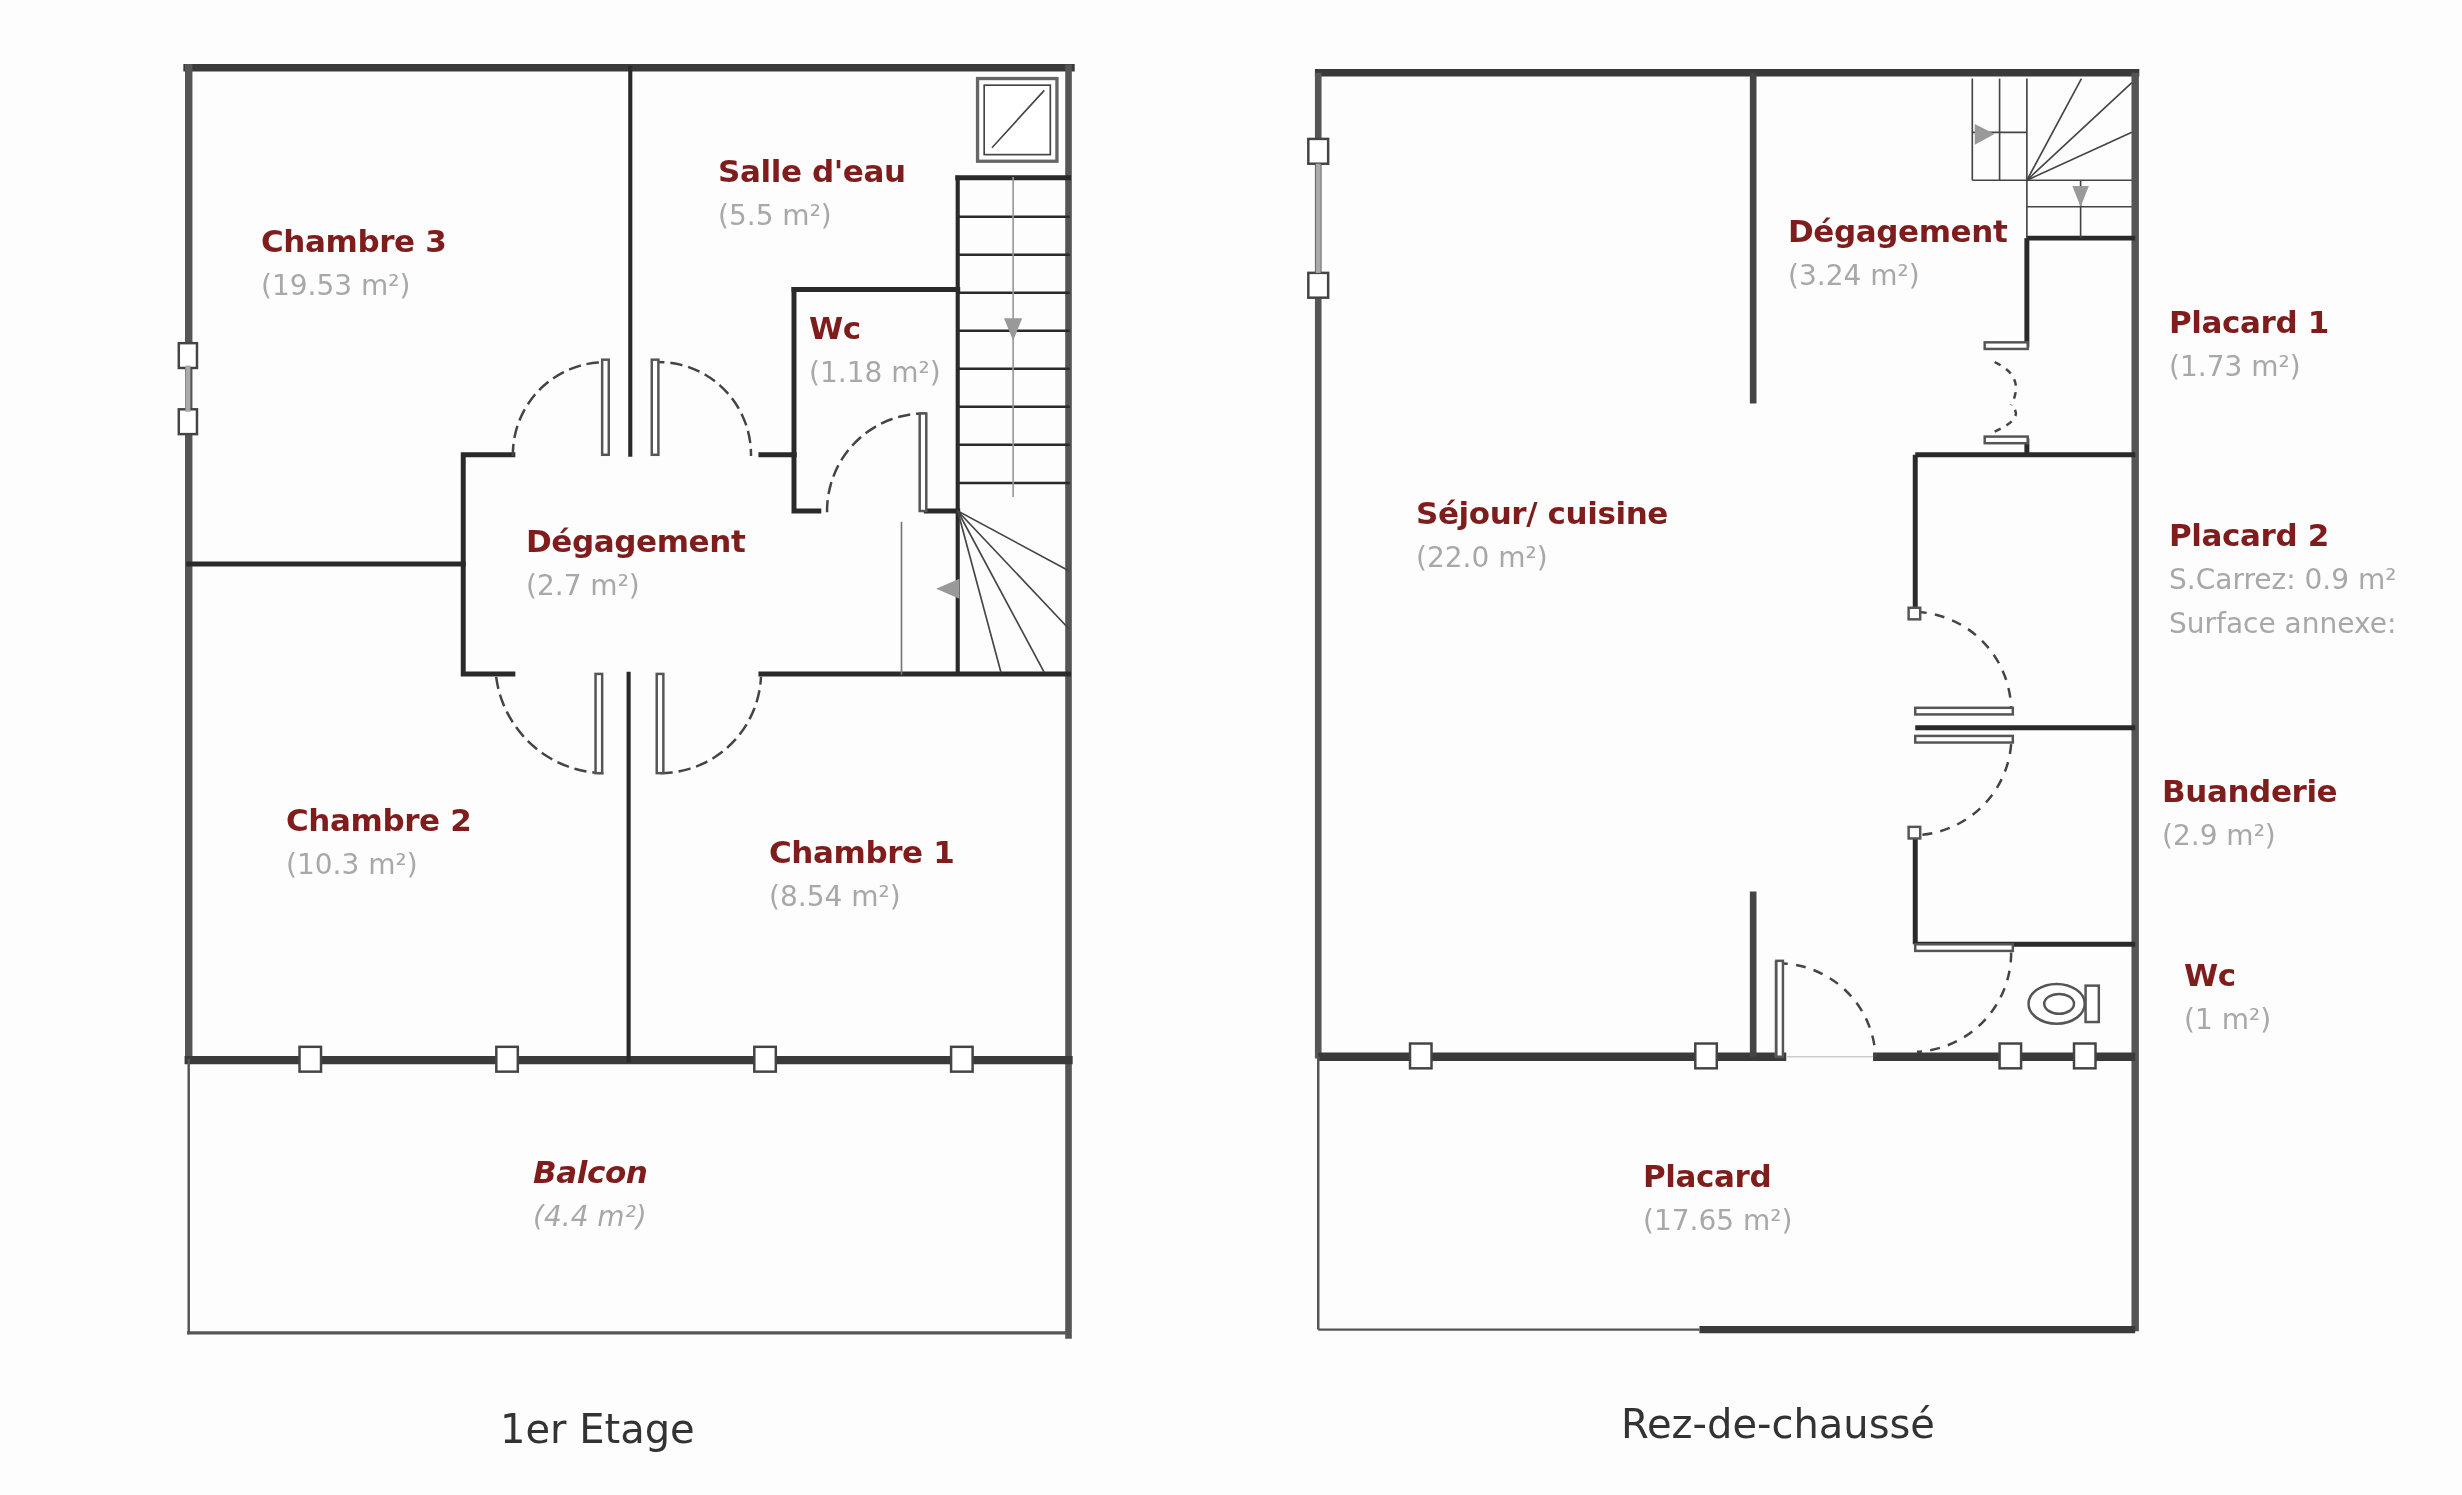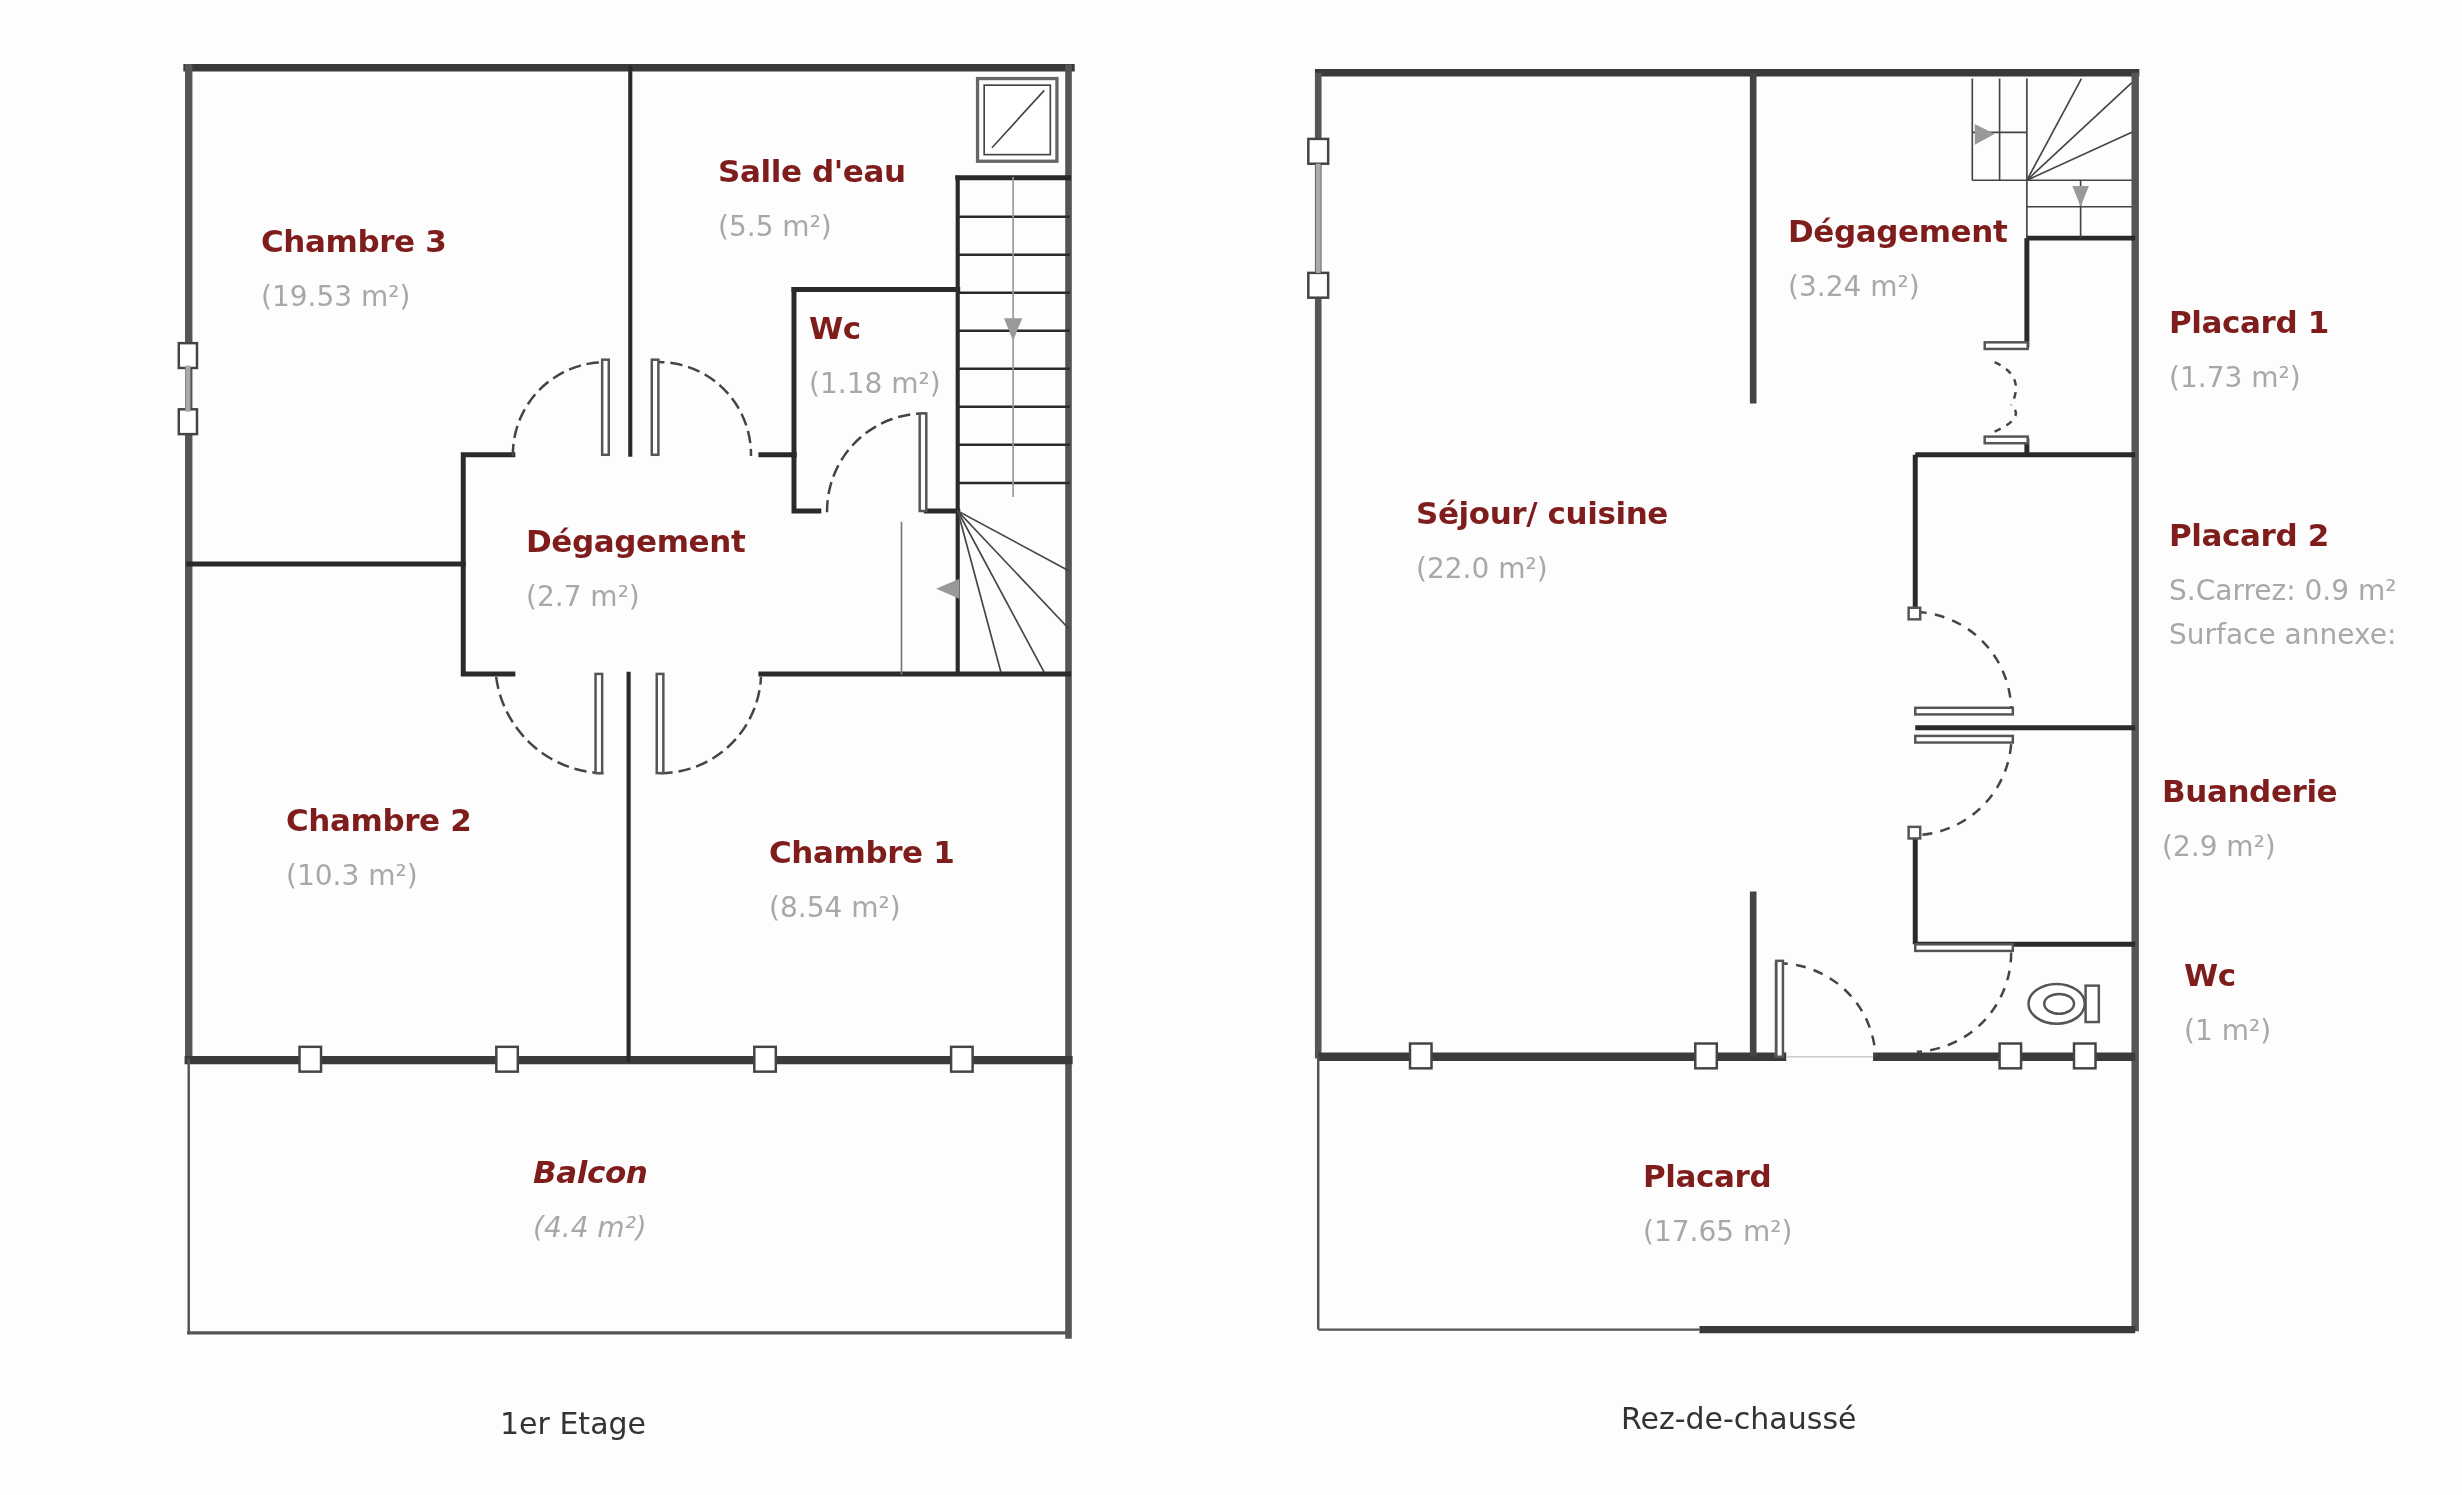--- a/index.html
+++ b/index.html
@@ -1,22 +1,22 @@
 <!DOCTYPE html>
 <html style="font-size:13.2px"><head>
 <meta charset="utf-8">
 <style>
   html, body { margin:0; padding:0; background:#fdfdfd; }
   body { width:2462px; height:1495px; position:relative; overflow:hidden;
          font-family:"DejaVu Sans", "Liberation Sans", sans-serif; }
   svg.plan { position:absolute; left:0; top:0; }
   .lbl { position:absolute; white-space:nowrap; }
   .room-name { font-weight:bold; color:#7f1d1d; font-size:31px; letter-spacing:-0.4px; }
-  .room-area { color:#a8a8a8; font-size:28px; margin-top:21px; font-family:"DejaVu Sans", sans-serif; }
-  .floor-title { position:absolute; font-size:30px; color:#333; font-family:"DejaVu Sans", sans-serif; }
+  .room-area { color:#a8a8a8; font-size:28px; margin-top:10px; font-family:"DejaVu Sans", sans-serif; }
+  .floor-title { position:absolute; font-size:40px; color:#333; font-family:"DejaVu Sans", sans-serif; }
 </style>
 </head>
 <body>
 
 <svg class="plan" width="2462" height="1495" viewBox="0 0 2977 1808">
   <defs>
     <marker id="arr" viewBox="0 0 10 10" refX="5" refY="5" markerWidth="6" markerHeight="6" orient="auto">
         <path d="M0,0 L10,5 L0,10 z" fill="#999"></path>
       </marker>
   </defs>

